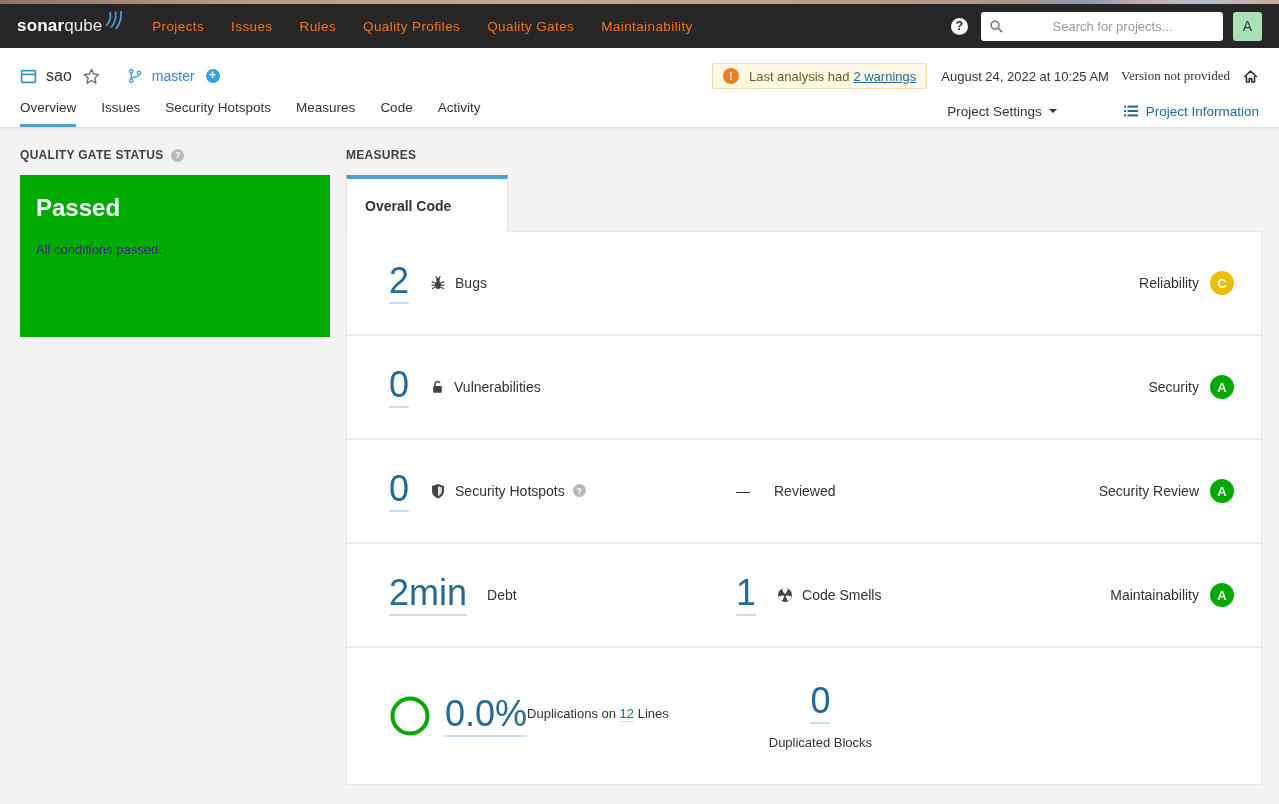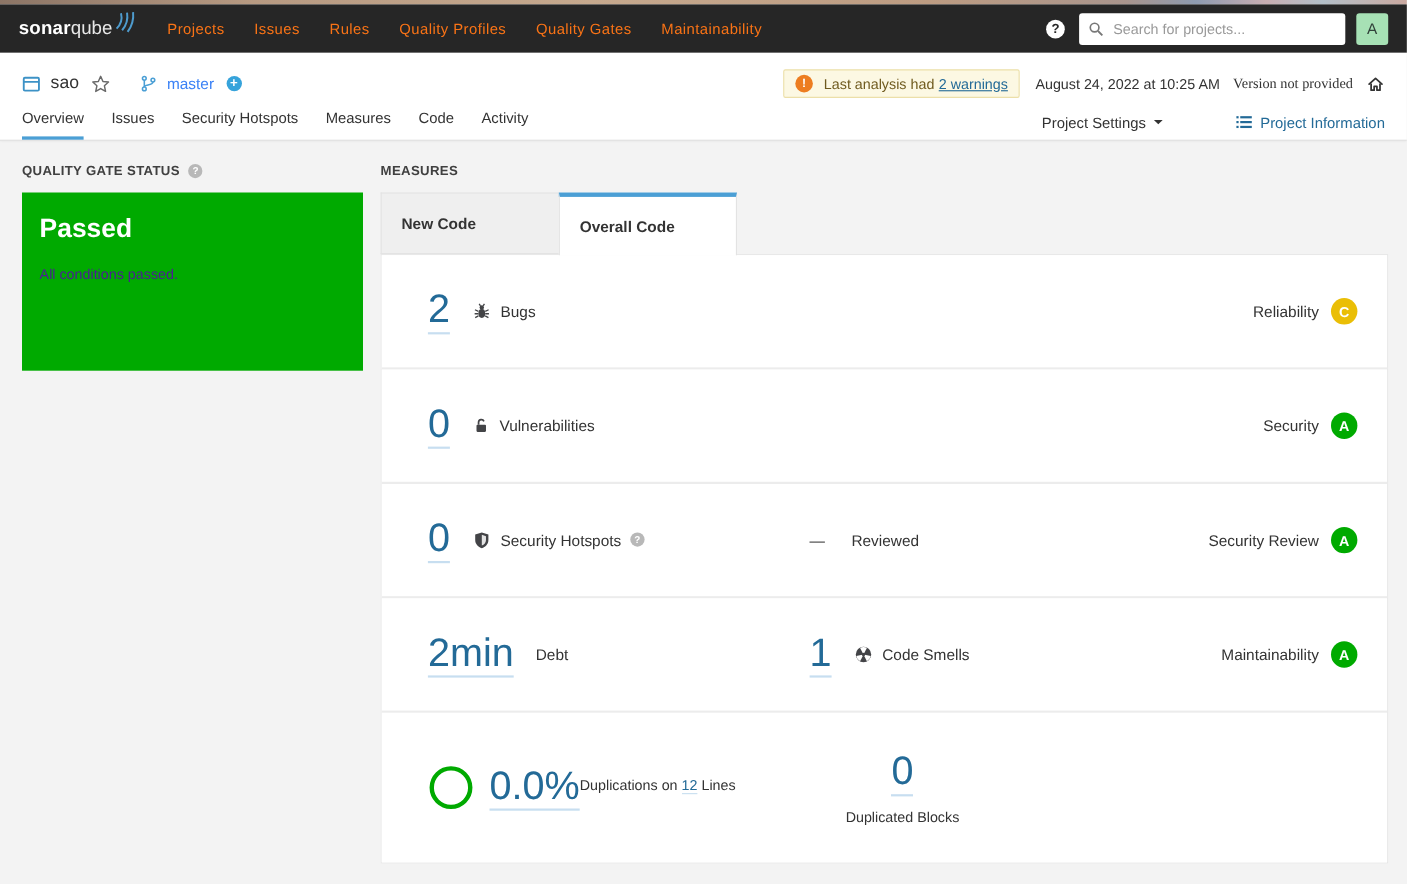--- a/index.html
+++ b/index.html
@@ -18,21 +18,21 @@
   .logo-sonar { color:#fff; font-weight:bold; font-size:17px; letter-spacing:.2px; }
   .logo-qube  { color:#e8e8e8; font-weight:300; font-size:17px; }
   .logo-wave  { margin-left:2px; margin-top:-8px; }
   .nav-items { display:flex; align-items:center; }
   .nav-item { color:#f97316; font-size:13.5px; margin-right:27px; cursor:pointer; letter-spacing:.4px; }
   .nav-right { margin-left:auto; display:flex; align-items:center; }
   .help-circle { width:17px; height:17px; border-radius:50%; background:#fff; color:#262626;
     font-size:12px; font-weight:bold; display:flex; align-items:center; justify-content:center; margin-right:13px; cursor:pointer; }
   .search-box { width:242px; height:29px; background:#fff; border-radius:3px; display:flex; align-items:center; padding:0 8px; }
   .search-box svg { flex:none; margin-right:6px; }
-  .search-box input { border:none; outline:none; flex:1; font-size:13px; color:#8b5cf6; background:transparent; font-family:inherit; }
+  .search-box input { border:none; outline:none; flex:1; font-size:13px; color:#8b5cf6; background:transparent; font-family:inherit;text-align:center; }
   .search-box input::placeholder { color:#999; }
   .avatar { width:29px; height:29px; border-radius:3px; background:#a7e1b5; color:#31413a; font-size:14px;
     display:flex; align-items:center; justify-content:center; margin-left:10px; cursor:pointer; }
   
   .project-header { background:#fff; padding:13px 20px 0 20px; border-bottom:1px solid #ddd; box-shadow:0 1px 2px rgba(0,0,0,.06); }
   .ph-row1 { display:flex; align-items:center; height:30px; }
   .project-name { font-size:16px; color:#333; margin:0 10px 0 9px; }
   .star-icon { cursor:pointer; margin-right:26px; display:flex; }
   .branch-icon { display:flex; margin-right:9px; }
   .branch-name { font-size:14px; color:#3b82f6; }
@@ -212,21 +212,20 @@
       <div class="qg-message">All conditions passed.</div>
     </div>
   </div>
 
   <div class="right-col">
     <div class="section-title">
       <span>MEASURES</span>
     </div>
 
     <div class="measure-tabs">
-      <div class="mtab inactive">New Code</div>
       <div class="mtab active">Overall Code</div>
     </div>
 
     <div class="measure-panel">
 
       <div class="mrow">
         <div class="metric-first">
           <span class="big-num">2</span>
           <span class="metric-icon">
             <svg width="16" height="16" viewBox="0 0 16 16">

